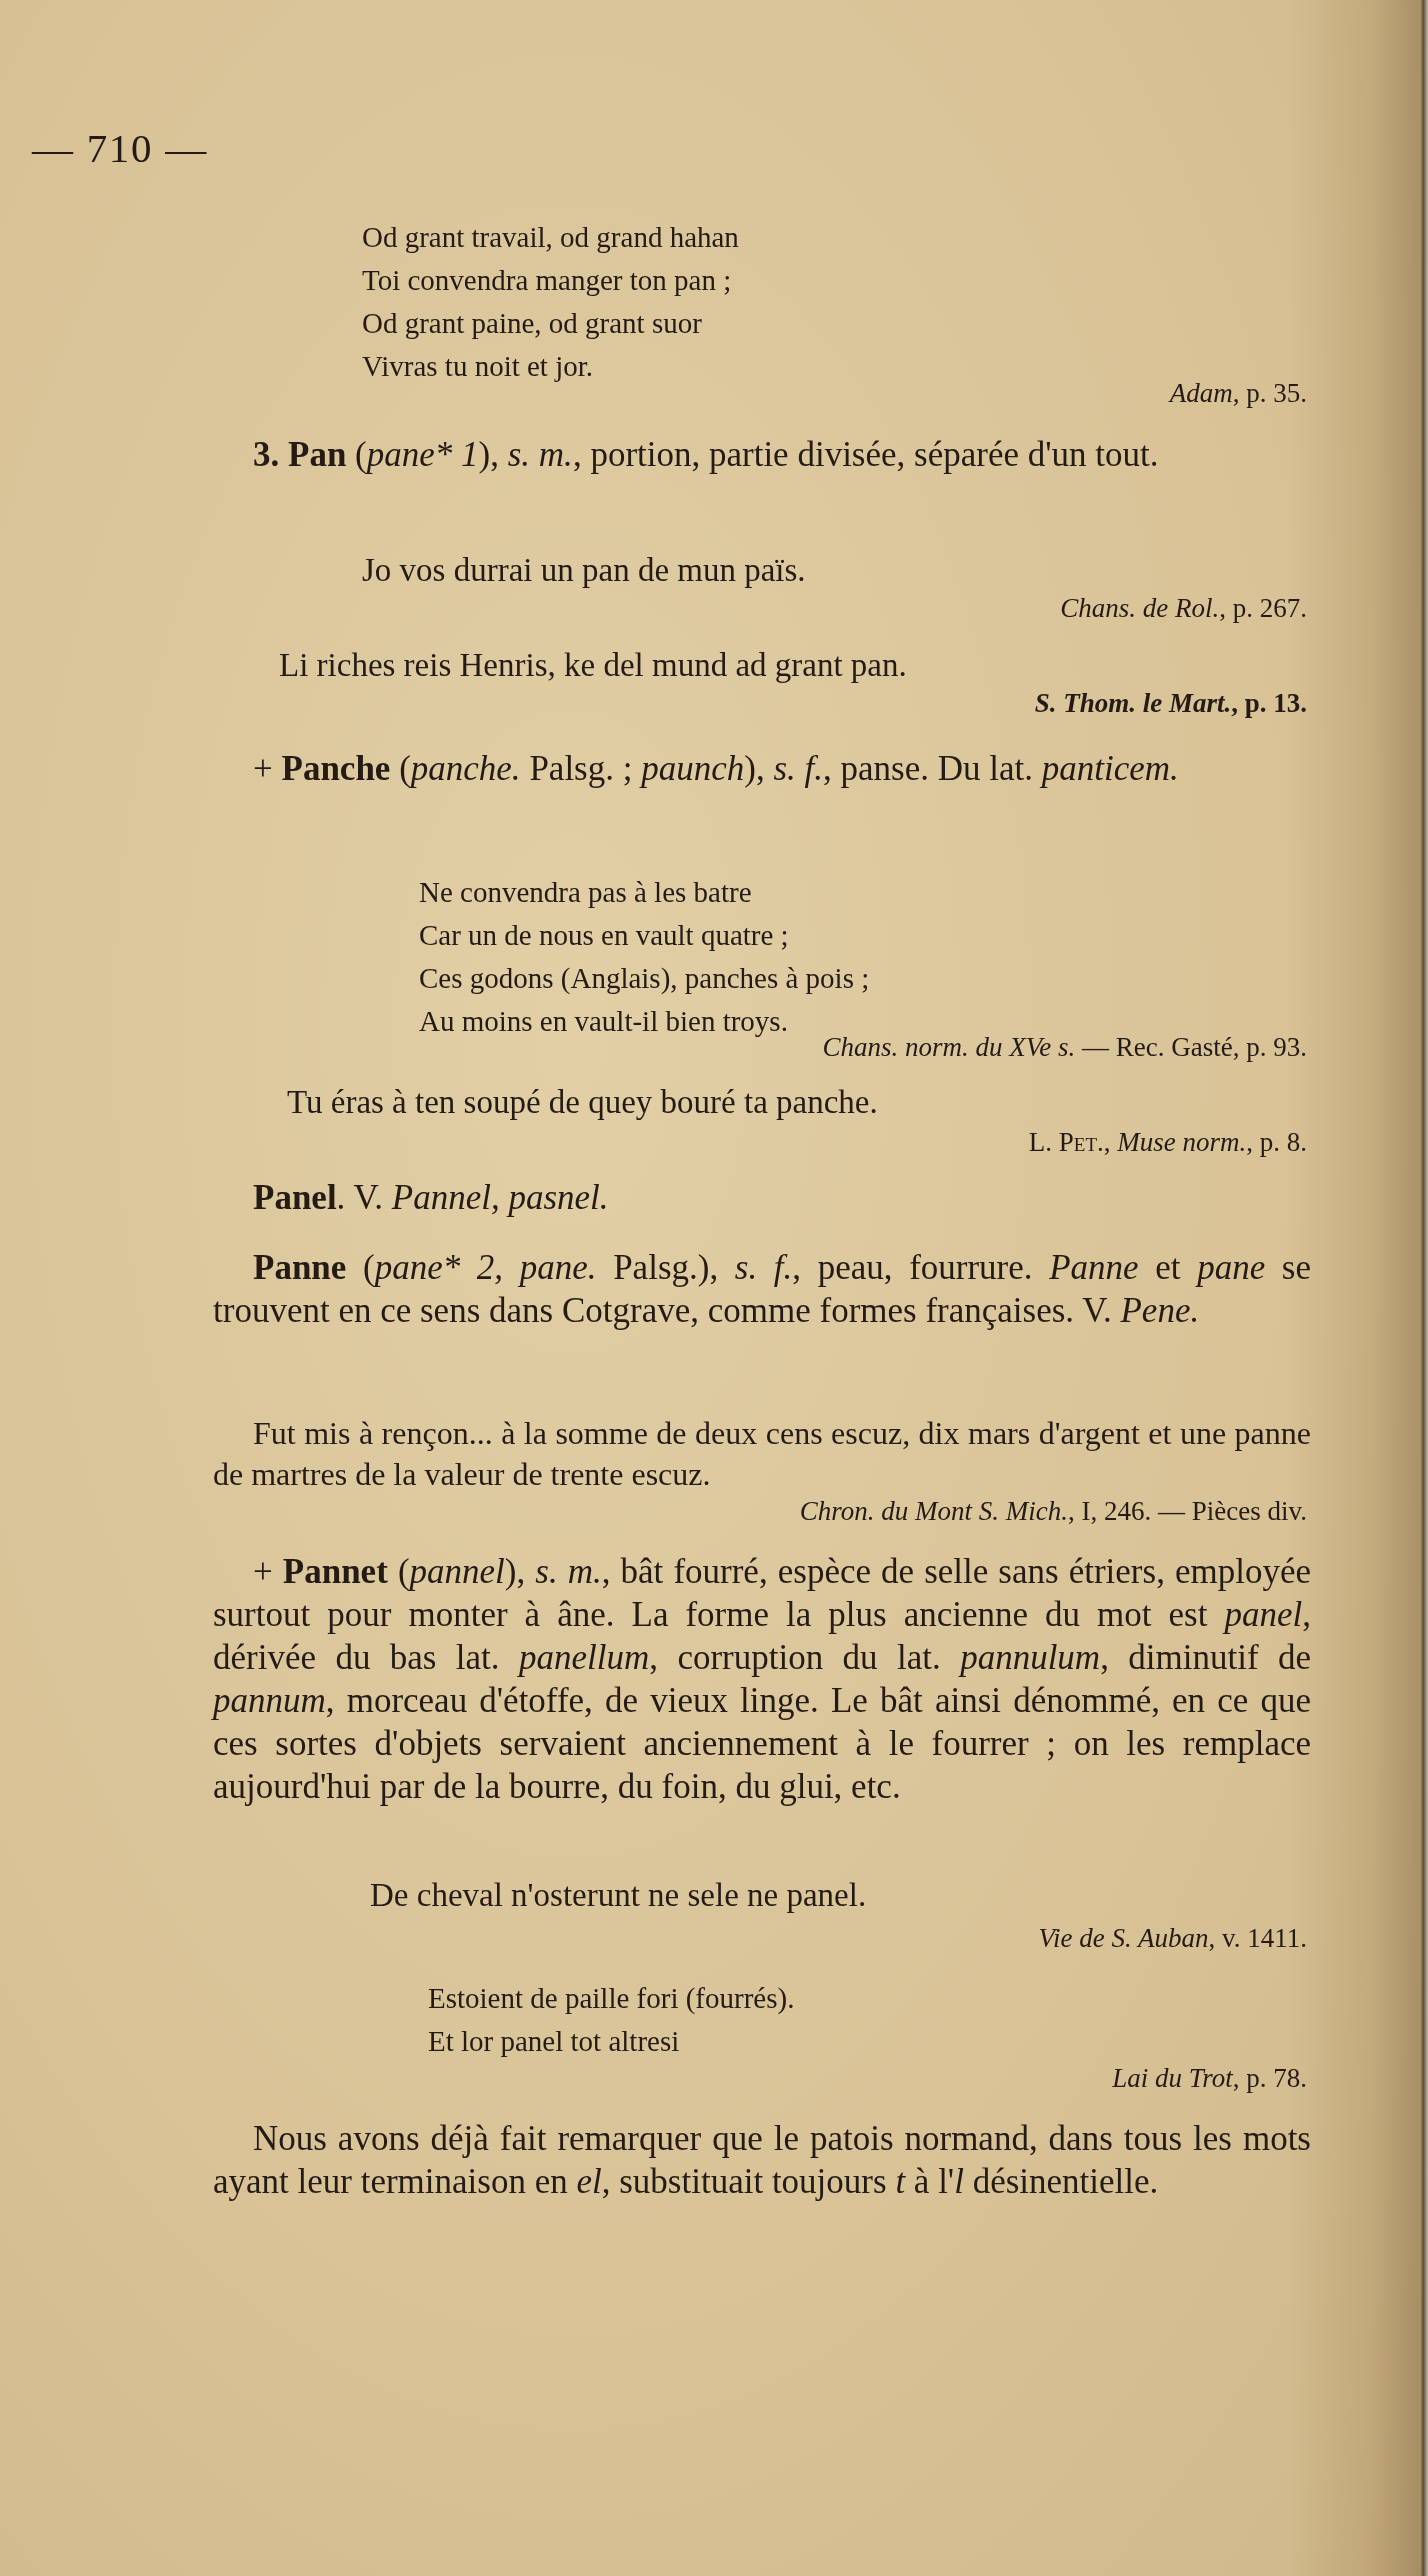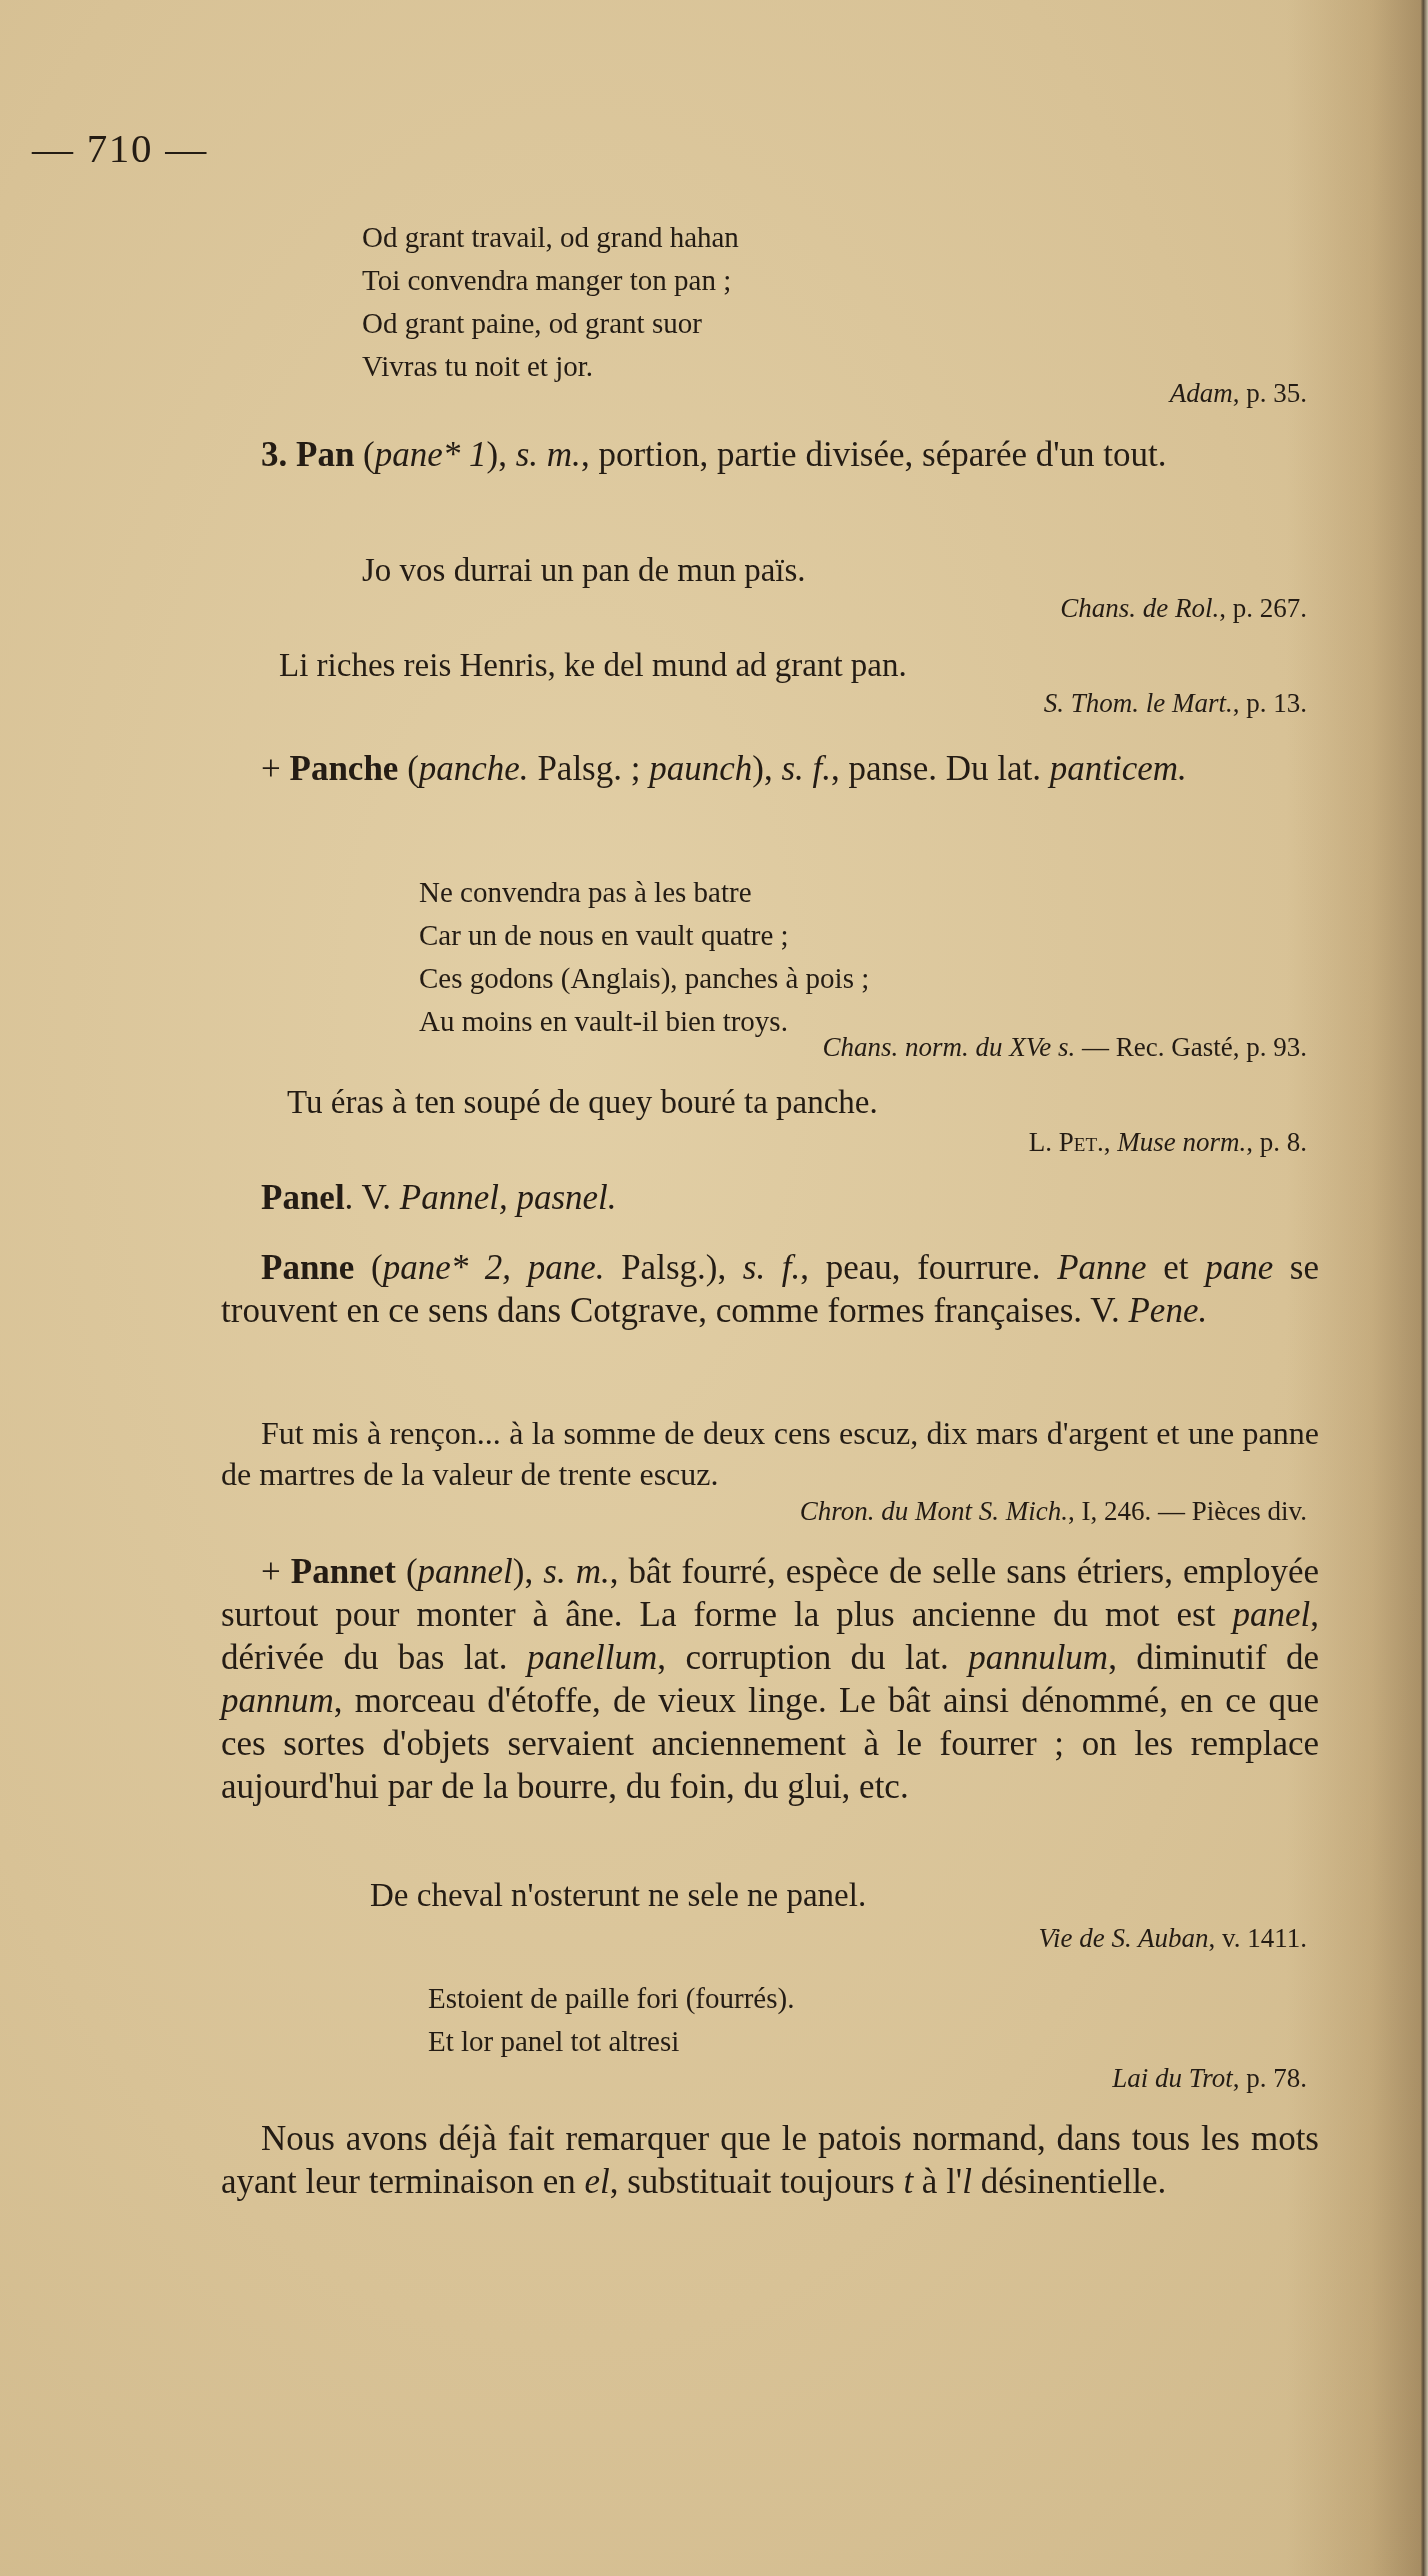--- a/index.html
+++ b/index.html
@@ -14,21 +14,21 @@
     position: absolute; left: 0; top: 0; width: 1429px; height: 2576px;
     background:
       linear-gradient(90deg, rgba(0,0,0,0) 0%, rgba(0,0,0,0) 90%, rgba(120,80,30,0.18) 96%, rgba(90,60,25,0.35) 99.4%, rgba(40,30,20,0.7) 99.6%, rgba(230,220,200,0.9) 100%),
       radial-gradient(ellipse at 40% 40%, #e2cfa6 0%, #d8c296 60%, #cfb88a 100%);
   }
   .abs { position: absolute; white-space: nowrap; }
   .pagenum { left: 0; width: 1429px; top: 124px; font-size: 41px; letter-spacing: 1.7px; padding-left: 32px; }
   .verse { font-size: 29px; line-height: 43px; }
   .cite { font-size: 27px; text-align: right; right: 122px; }
   .body { font-size: 35px; line-height: 43px; left: 213px; width: 1098px; white-space: normal; text-align: justify; text-align-last: left; }
-  .indent { text-indent: 40px; margin-left: 8px; }
+  .indent { text-indent: 40px; }
   .quote { font-size: 33px; line-height: 43px; }
   .prose-q { font-size: 32px; line-height: 41px; left: 213px; width: 1098px; white-space: normal; text-align: justify; }
   b { font-weight: bold; }
   i { font-style: italic; }
   .sc { font-variant: small-caps; }
 </style>
 </head>
 <body>
 
 <div class="page">
@@ -42,21 +42,21 @@
     <div>Vivras tu noit et jor.</div>
   </div>
   <div class="abs cite" style="top:378px;"><i>Adam</i><span>, p. 35.</span></div>
 
   <div class="abs body indent" style="top:433px;"><b>3. Pan</b><span> (</span><i>pane* 1</i><span>), </span><i>s. m.</i><span>, portion, partie divisée, séparée d'un tout.</span></div>
 
   <div class="abs quote" style="left:362px; top:549px;">Jo vos durrai un pan de mun païs.</div>
   <div class="abs cite" style="top:593px;"><i>Chans. de Rol.</i><span>, p. 267.</span></div>
 
   <div class="abs quote" style="left:279px; top:644px;">Li riches reis Henris, ke del mund ad grant pan.</div>
-  <div class="abs cite" style="top:688px;"><i>S. Thom. le Mart.</i><span>, p. 13.</span></div>
+  <div class="abs cite" style="top:688px;font-weight:bold;"><i>S. Thom. le Mart.</i><span>, p. 13.</span></div>
 
   <div class="abs body indent" style="top:747px;"><span>+ </span><b>Panche</b><span> (</span><i>panche.</i><span> Palsg. ; </span><i>paunch</i><span>), </span><i>s. f.</i><span>, panse. Du lat. </span><i>panticem.</i></div>
 
   <div class="abs verse" style="left:419px; top:871px;">
     <div>Ne convendra pas à les batre</div>
     <div>Car un de nous en vault quatre ;</div>
     <div>Ces godons (Anglais), panches à pois ;</div>
     <div>Au moins en vault-il bien troys.</div>
   </div>
   <div class="abs cite" style="top:1032px;"><i>Chans. norm. du XVe s.</i><span> — Rec. Gasté, p. 93.</span></div>

